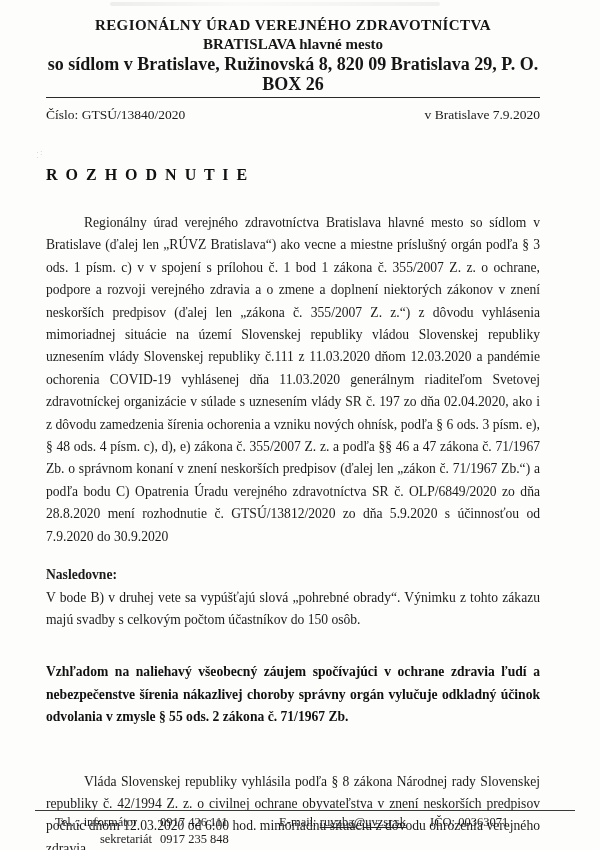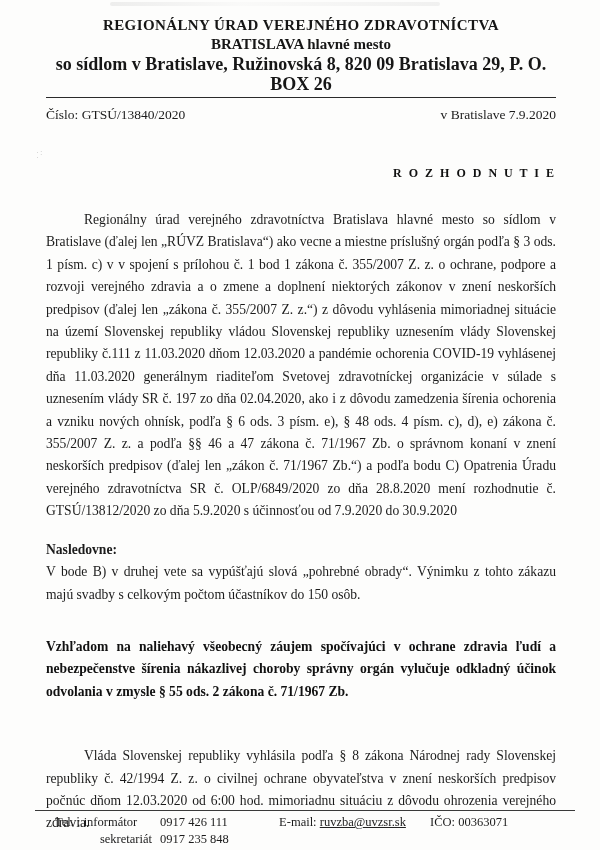--- a/index.html
+++ b/index.html
@@ -8,40 +8,40 @@
     background: #fdfdfc;
     font-family: "Liberation Serif", "DejaVu Serif", serif;
     color: #1b1b1b;
     position: relative;
     overflow: hidden;
   }
   .page {
     position: relative;
     width: 600px; height: 850px;
     box-sizing: border-box;
-    padding: 16px 44px 0 46px;
+    padding: 16px 60px 0 46px;
   }
   
   .letterhead { text-align: center; font-weight: bold; color: #161616; }
   .letterhead .l1 { font-size: 15px; line-height: 19px; letter-spacing: 0.4px; }
   .letterhead .l2 { font-size: 15px; line-height: 19px; }
   .letterhead .l3 { font-size: 18px; line-height: 20px; }
   .head-rule {
     border: none; border-top: 1.6px solid #2a2a2a;
     margin: 3px 0 0 0;
   }
   .meta-row {
     display: flex; justify-content: space-between;
     font-size: 13.5px; line-height: 18px;
     margin-top: 8px;
   }
   
   .doc-title {
-    text-align: right;
-    font-size: 12px; font-weight: bold;
+    text-align: left;
+    font-size: 16px; font-weight: bold;
     letter-spacing: 2px;
     margin-top: 42px;
     color: #111;
   }
   
   .bodytext { font-size: 13.6px; line-height: 22.4px; text-align: justify; }
   .indent { text-indent: 38px; }
   .intro { margin-top: 28px; }
   .nasledovne { margin-top: 16px; font-weight: bold; }
   .amendment { margin-top: 0; }

